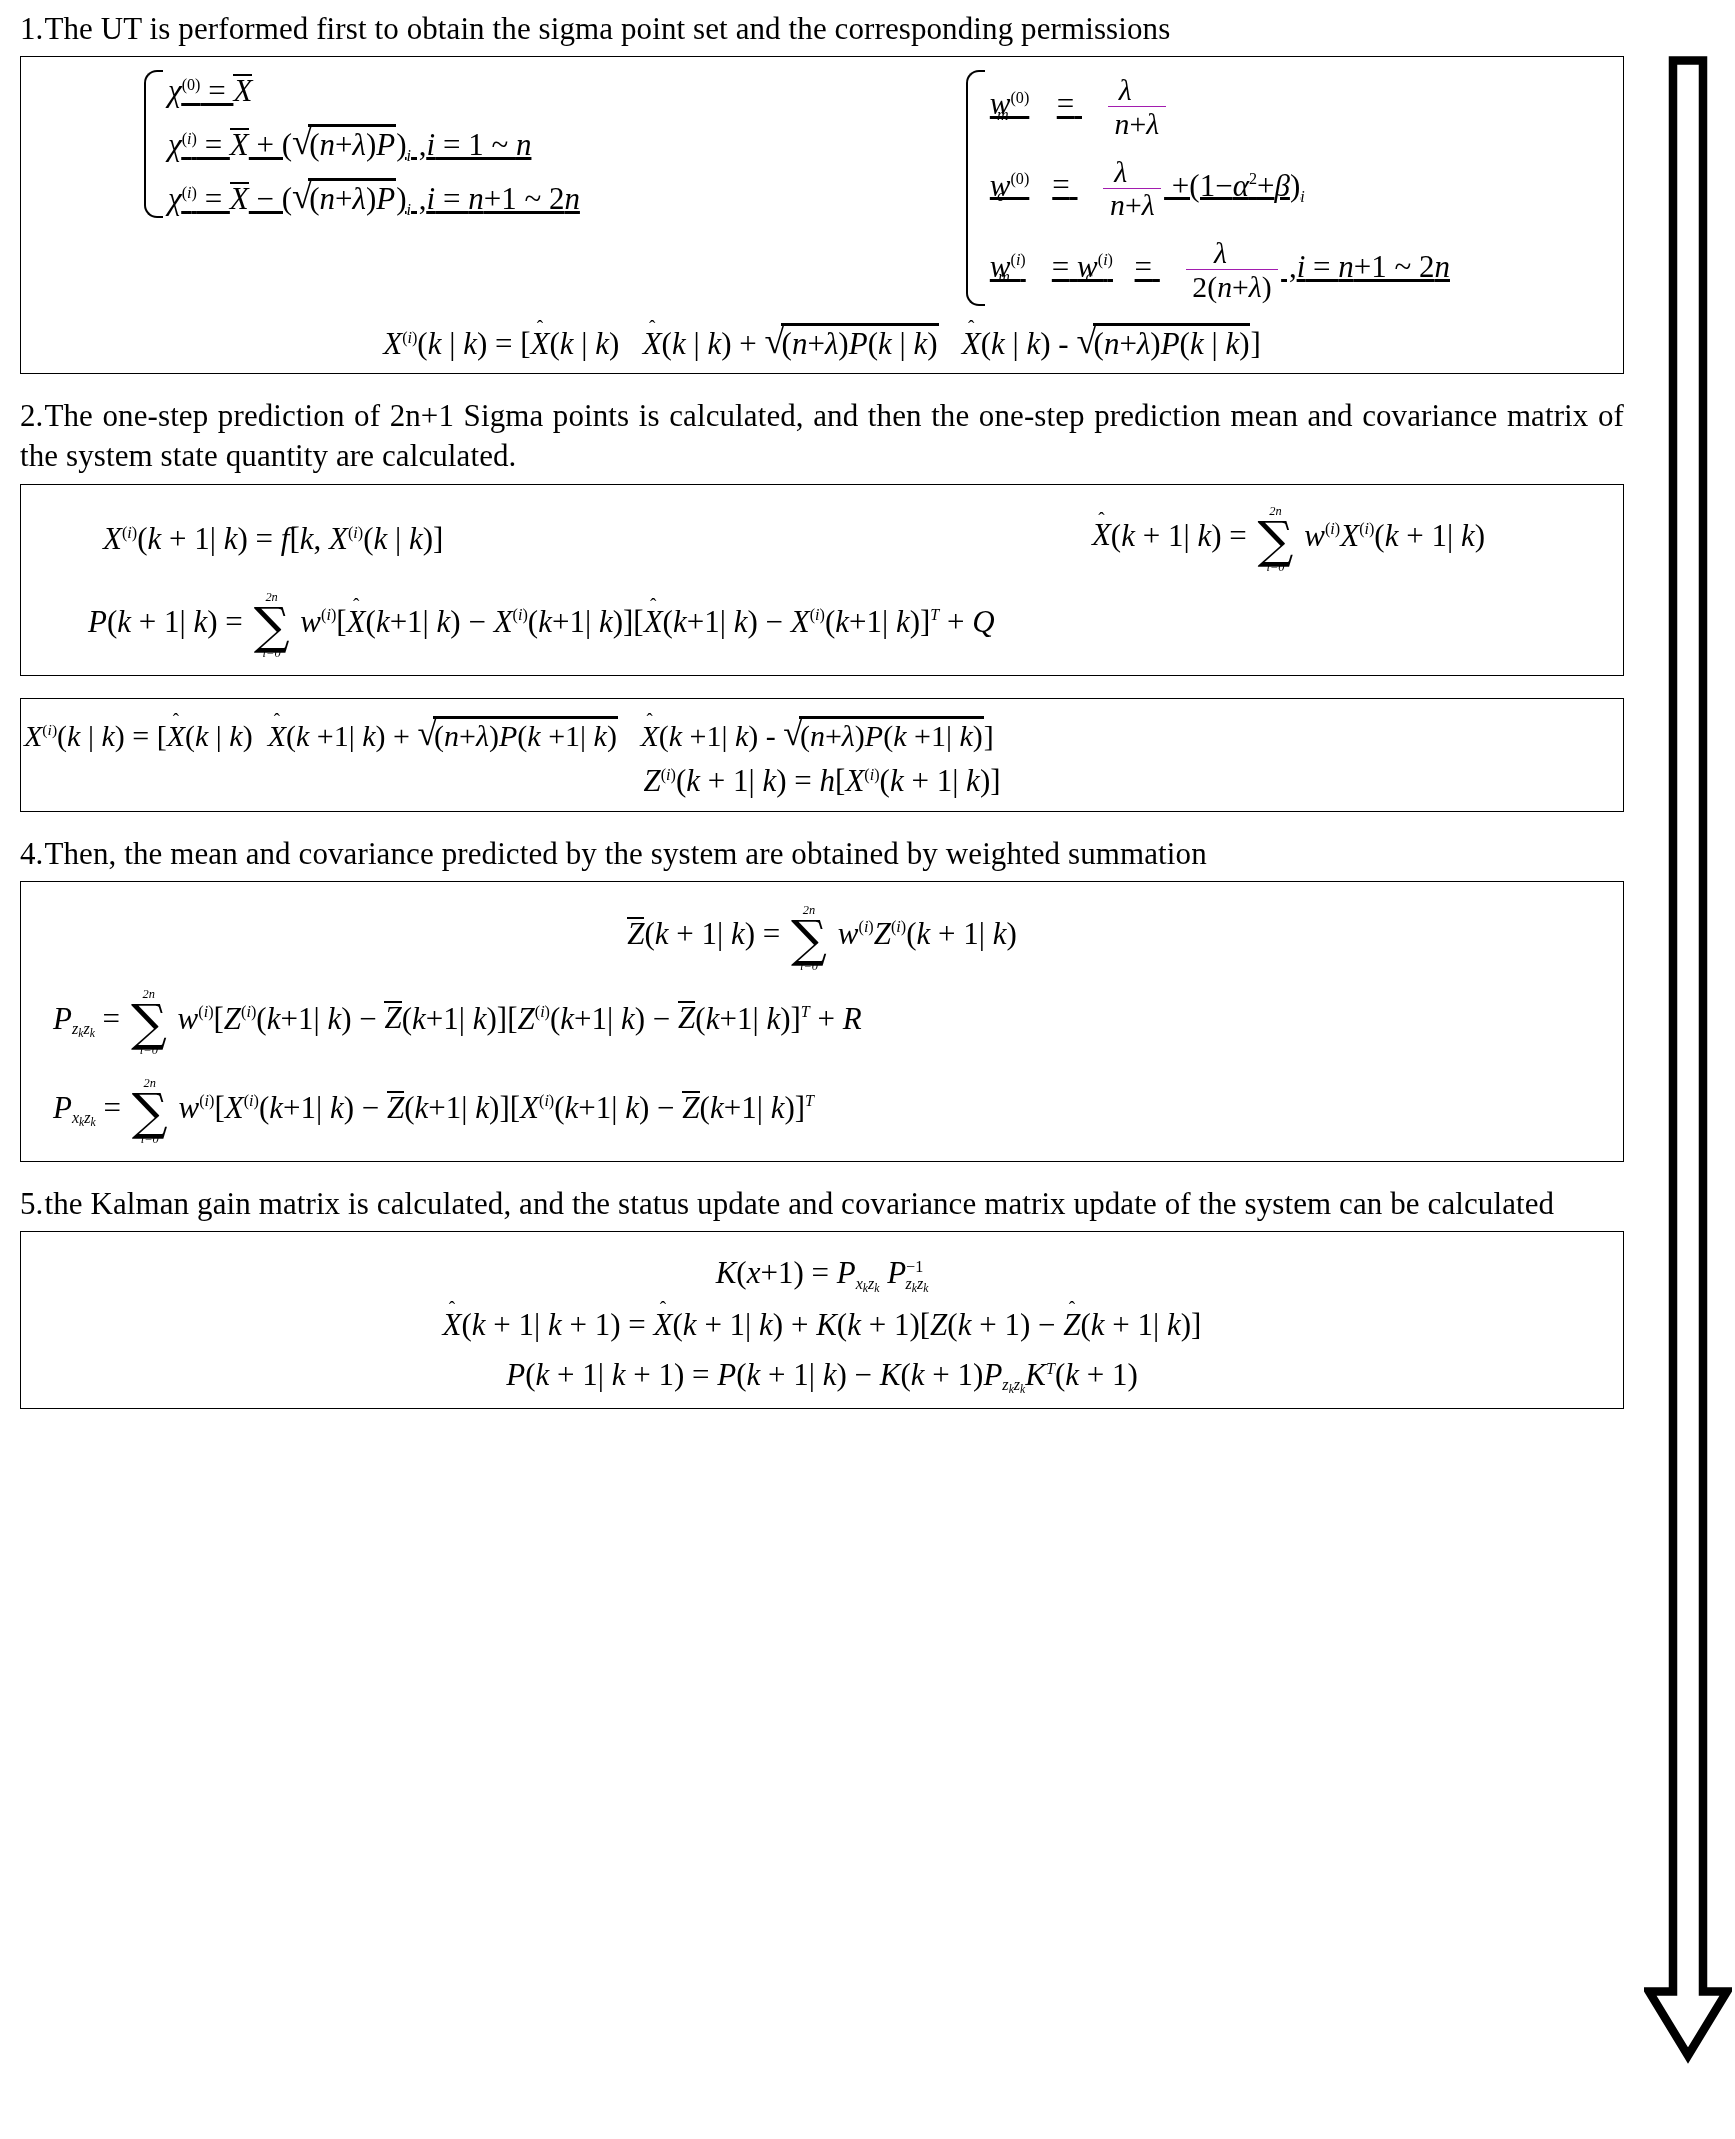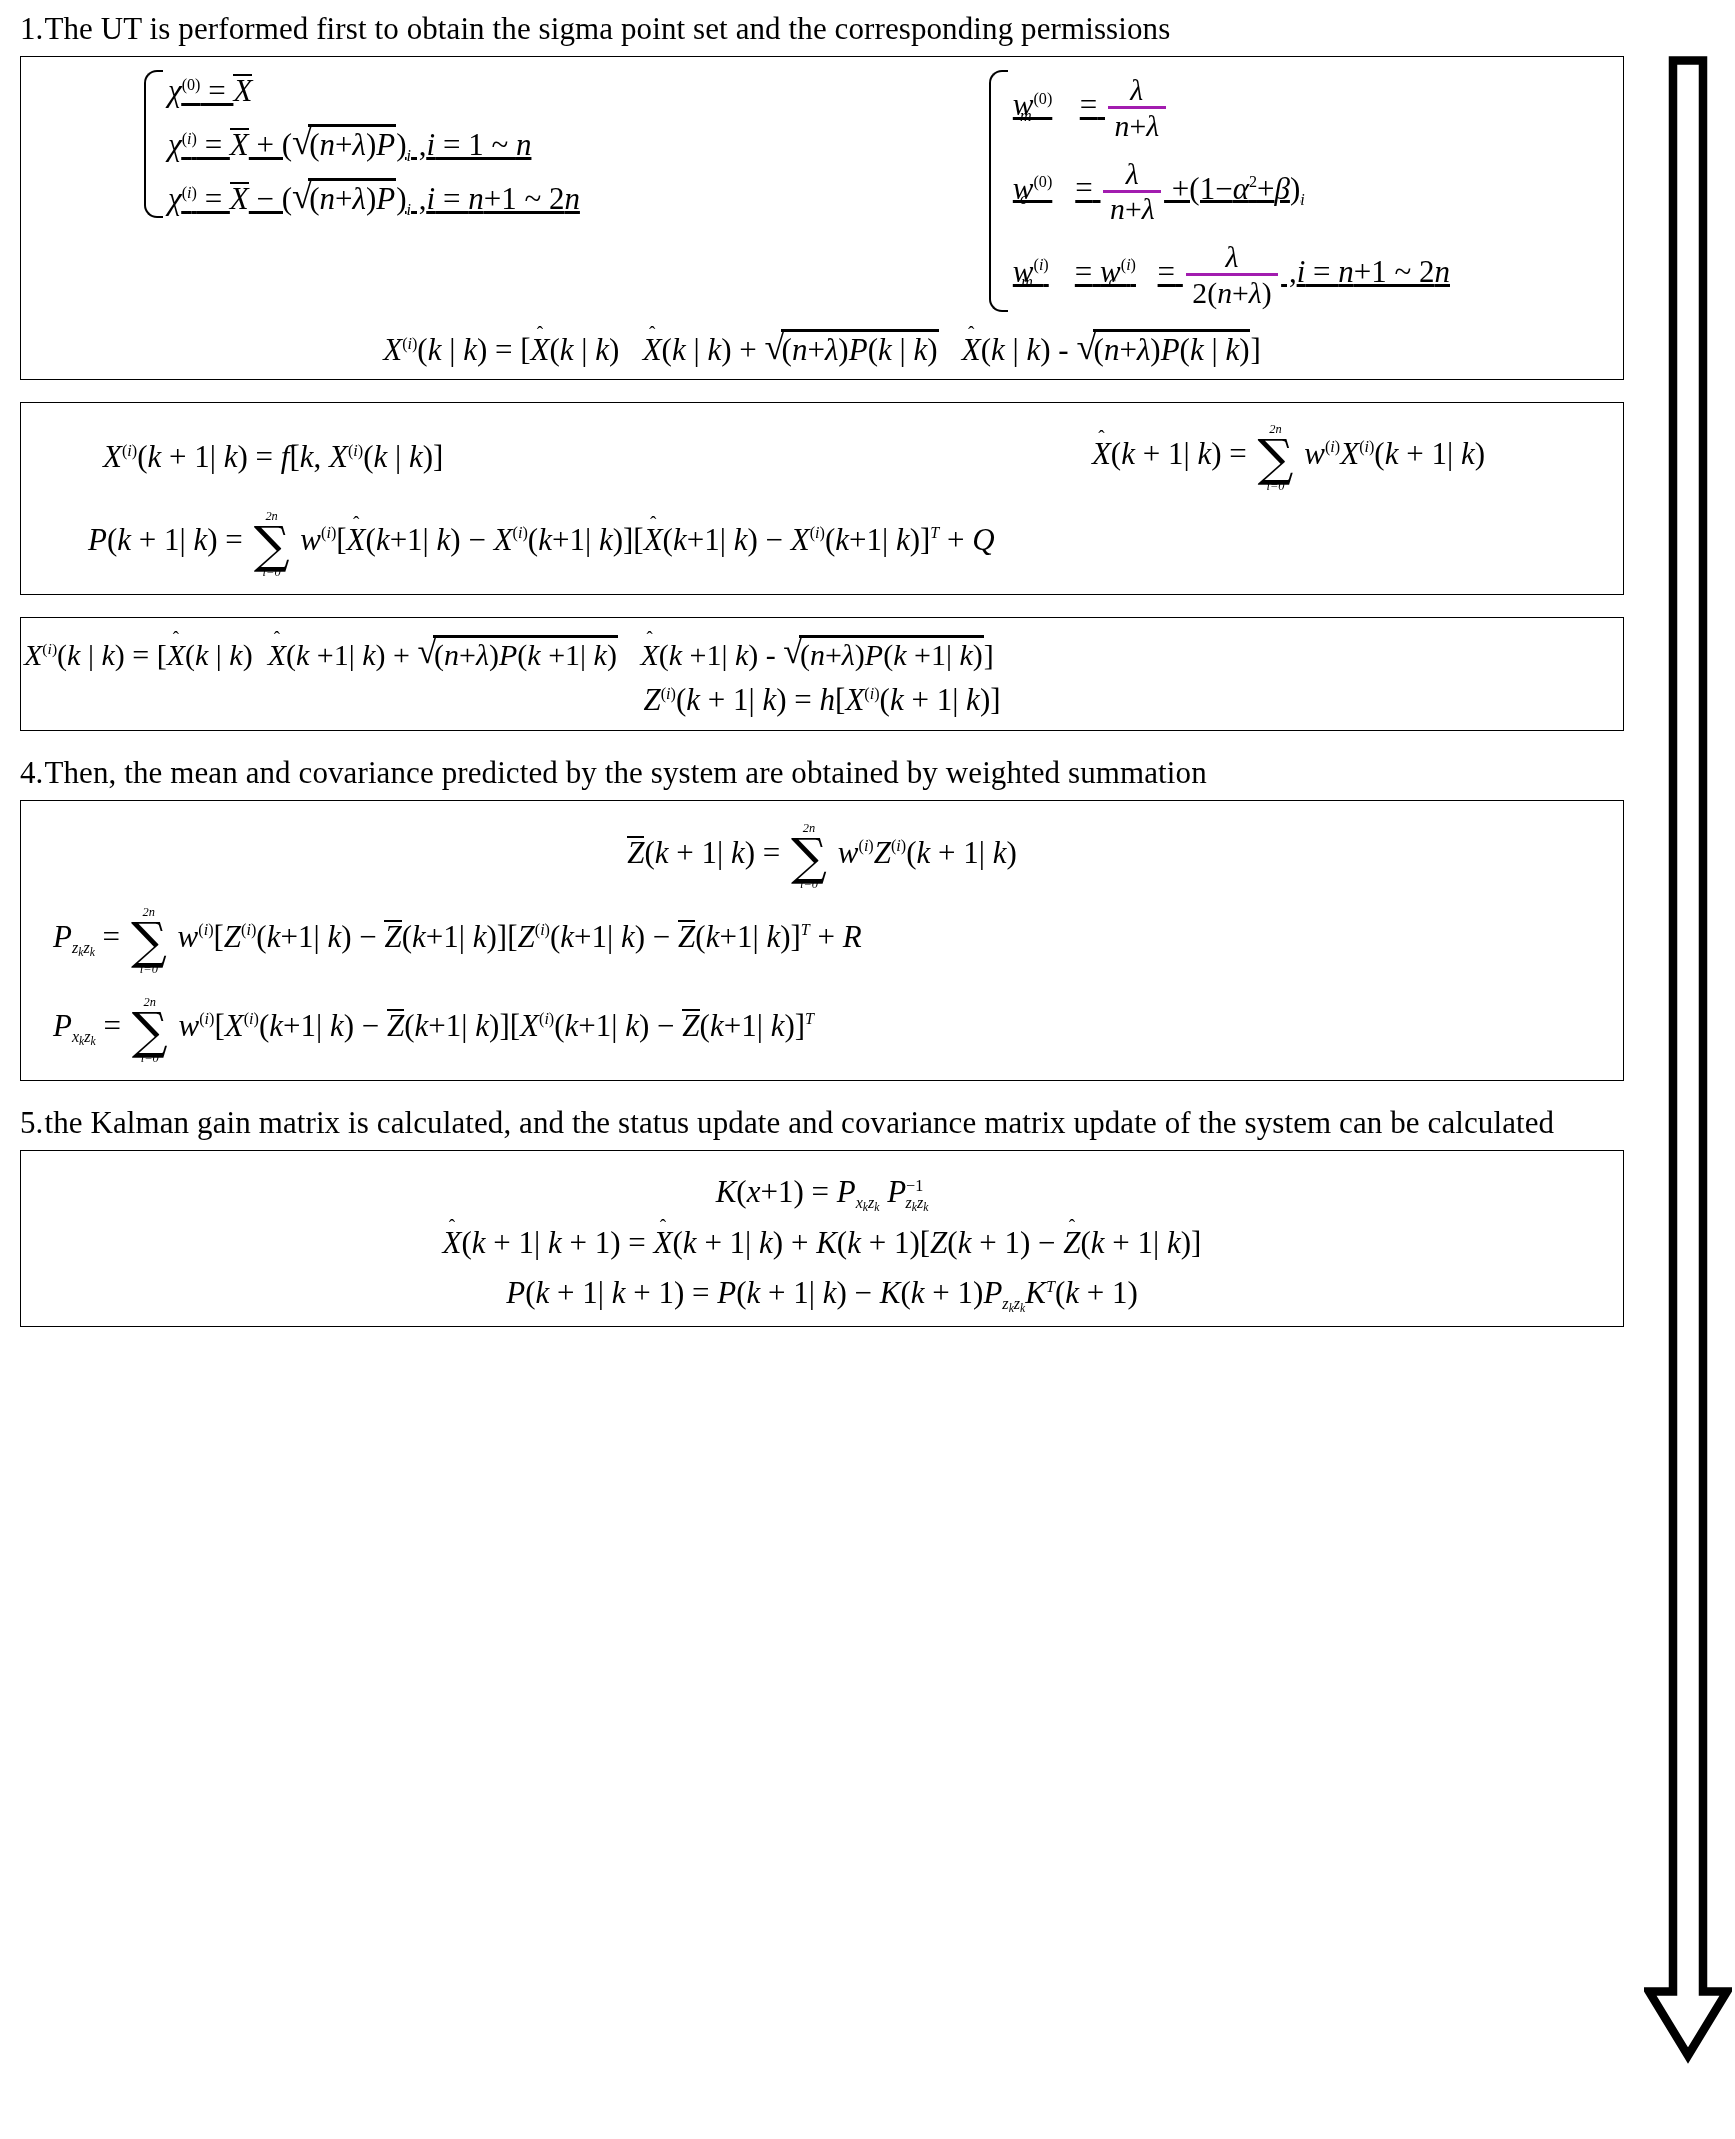--- a/index.html
+++ b/index.html
@@ -32,21 +32,21 @@
   .hat>.hc{position:absolute;left:50%;top:-0.56em;transform:translateX(-50%);
            font-size:0.62em;font-style:normal;line-height:1;}
   
   .sqrt{display:inline-block;position:relative;padding-left:0.52em;}
   .sqrt>.rad{position:absolute;left:0;top:0.04em;font-size:1.18em;line-height:0.9;}
   .sqrt>.bod{display:inline-block;border-top:3px solid #000;padding:2px 1px 0 1px;}
   
   .frac{display:inline-block;vertical-align:middle;text-align:center;margin:0 .10em;
         font-size:0.96em;line-height:1.06;}
   .frac>.n{display:block;padding:0 .22em .02em .22em;}
-  .frac>.d{display:block;border-top:3px solid #a21caf;padding:.02em .22em 0 .22em;}
+  .frac>.d{display:block;border-top:1px solid #a21caf;padding:.02em .22em 0 .22em;margin-left:23px;}
   
   .sum{display:inline-block;vertical-align:middle;text-align:center;margin:0 .10em;
        line-height:1;position:relative;top:0.04em;}
   .sum>.lim{display:block;font-size:0.40em;font-style:italic;line-height:1.05;}
   .sum>.sig{display:block;font-size:1.62em;line-height:0.86;font-style:normal;
             font-family:"DejaVu Serif",serif;}
   
   .cases{display:inline-flex;align-items:stretch;}
   .cases>.brc{
     display:inline-block;width:17px;border-left:2.5px solid #000;
@@ -126,20 +126,21 @@
 
       <div class="center eq" style="margin:17px 0 6px 0;">
         <i>X</i><sup class="up">(<i>i</i>)</sup>(<i>k</i> | <i>k</i>) = [<span class="hat"><span class="hc">ˆ</span><i>X</i></span>(<i>k</i> | <i>k</i>)
         &nbsp;&nbsp;<span class="hat"><span class="hc">ˆ</span><i>X</i></span>(<i>k</i> | <i>k</i>) +
         <span class="sqrt"><span class="rad">√</span><span class="bod">(<i>n</i>+<i>λ</i>)<i>P</i>(<i>k</i> | <i>k</i>)</span></span>
         &nbsp;&nbsp;<span class="hat"><span class="hc">ˆ</span><i>X</i></span>(<i>k</i> | <i>k</i>) -
         <span class="sqrt"><span class="rad">√</span><span class="bod">(<i>n</i>+<i>λ</i>)<i>P</i>(<i>k</i> | <i>k</i>)</span></span>]
       </div>
     </div>
 
+    <p class="caption"><span class="num">2.</span><span>The one-step prediction of 2n+1 Sigma points is calculated, and then the one-step prediction mean and covariance matrix of the system state quantity are calculated.</span></p>
 
     <div class="box mt">
       <div class="rowflex" style="padding:11px 0 0 0;align-items:center;">
         <div class="eq" style="margin-left:75px;">
           <i>X</i><sup class="up">(<i>i</i>)</sup>(<i>k</i> + 1| <i>k</i>) = <i>f</i>[<i>k</i>, <i>X</i><sup class="up">(<i>i</i>)</sup>(<i>k</i> | <i>k</i>)]
         </div>
         <div class="eq" style="margin-right:131px;">
           <span class="hat"><span class="hc">ˆ</span><i>X</i></span>(<i>k</i> + 1| <i>k</i>) =
           <span class="sum"><span class="lim">2<i>n</i></span><span class="sig">∑</span><span class="lim"><i>i</i>=0</span></span>
           <i>w</i><sup class="up">(<i>i</i>)</sup><i>X</i><sup class="up">(<i>i</i>)</sup>(<i>k</i> + 1| <i>k</i>)

